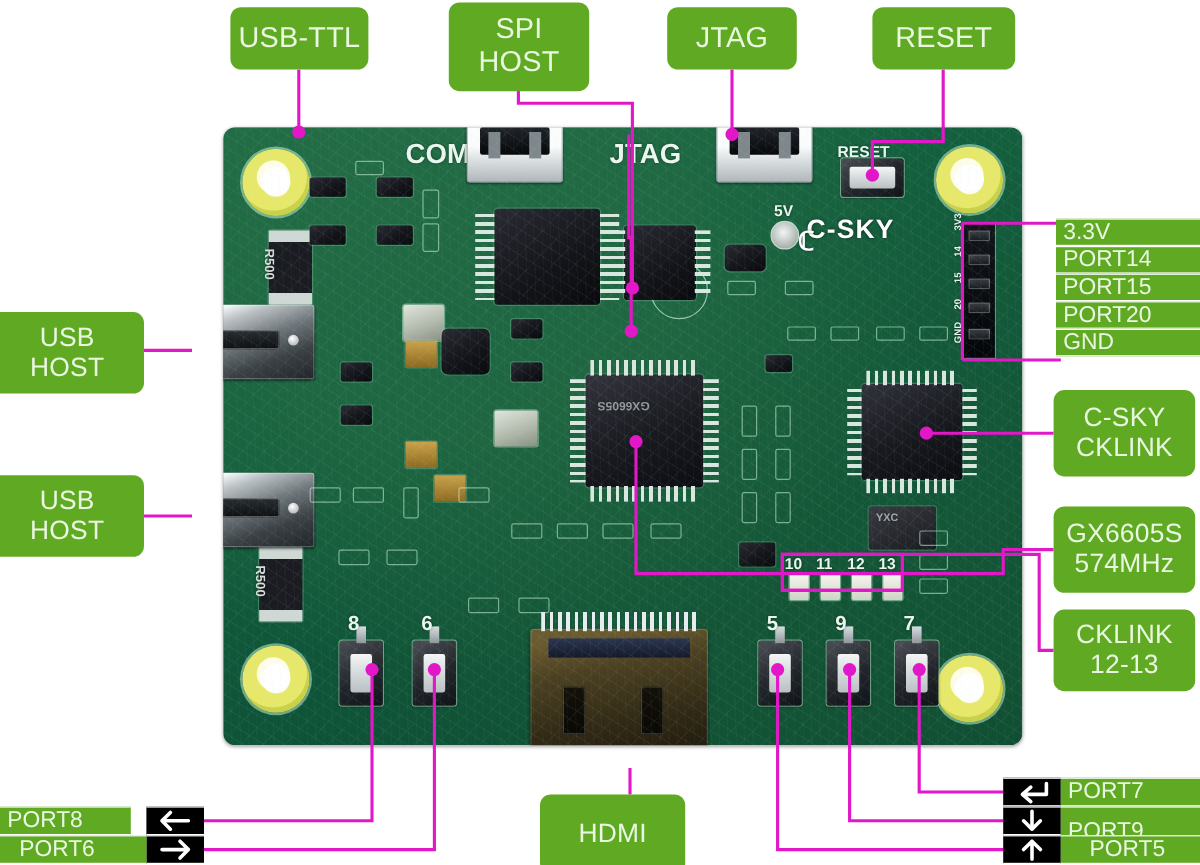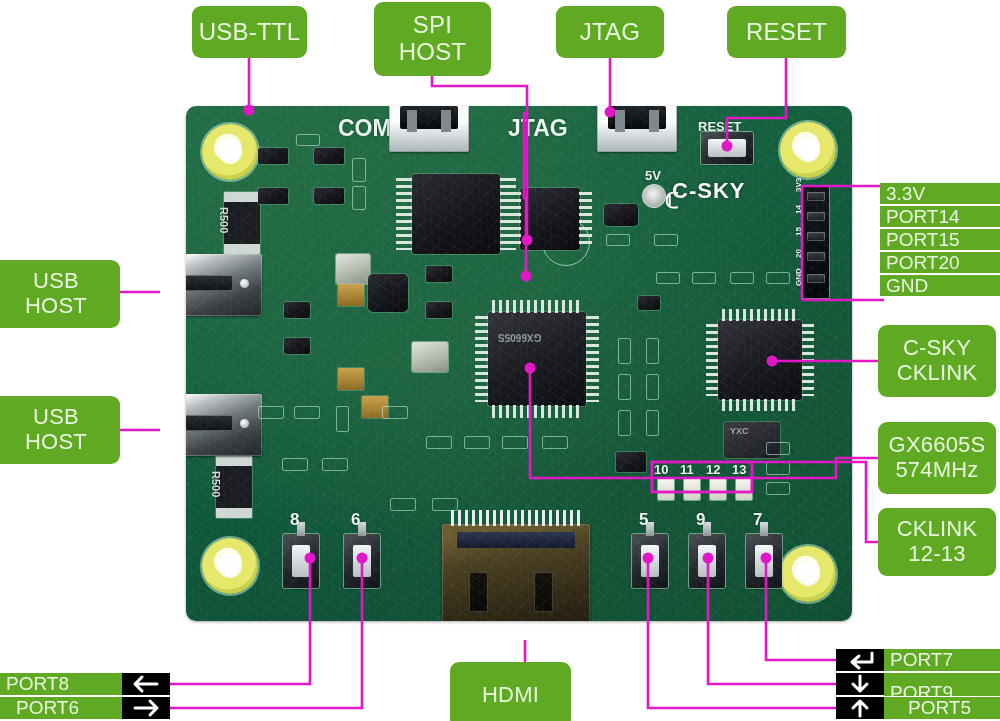--- a/index.html
+++ b/index.html
@@ -446,21 +446,21 @@
         <svg width="44" height="24" viewBox="0 0 44 24">
           <path d="M22 20 V5 M15 12 L22 5 L29 12" stroke="#ffffff" stroke-width="3" fill="none" stroke-linecap="round" stroke-linejoin="round"></path>
         </svg>
       </div>
       <div class="pinlabel" style="left: 884px; top: 696px; width: 116px; height: 24px; font-size: 19px; padding-left: 24px;">PORT5</div>
       <div class="iconbox" style="left: 122px; top: 672px; width: 48px; height: 24px;">
         <svg width="44" height="24" viewBox="0 0 44 24">
           <path d="M33 12 H11 M18 5 L11 12 L18 19" stroke="#ffffff" stroke-width="3" fill="none" stroke-linecap="round" stroke-linejoin="round"></path>
         </svg>
       </div>
-      <div class="pinlabel" style="left: 0px; top: 672px; width: 122px; height: 24px; font-size: 19px;">PORT8</div>
+      <div class="pinlabel" style="left: 0px; top: 672px; width: 109px; height: 24px; font-size: 19px;">PORT8</div>
       <div class="iconbox" style="left: 122px; top: 696px; width: 48px; height: 24px;">
         <svg width="44" height="24" viewBox="0 0 44 24">
           <path d="M11 12 H33 M26 5 L33 12 L26 19" stroke="#ffffff" stroke-width="3" fill="none" stroke-linecap="round" stroke-linejoin="round"></path>
         </svg>
       </div>
       <div class="pinlabel" style="left: 0px; top: 696px; width: 122px; height: 24px; font-size: 19px; padding-left: 16px;">PORT6</div>
     </div>
 
 </div>
 

